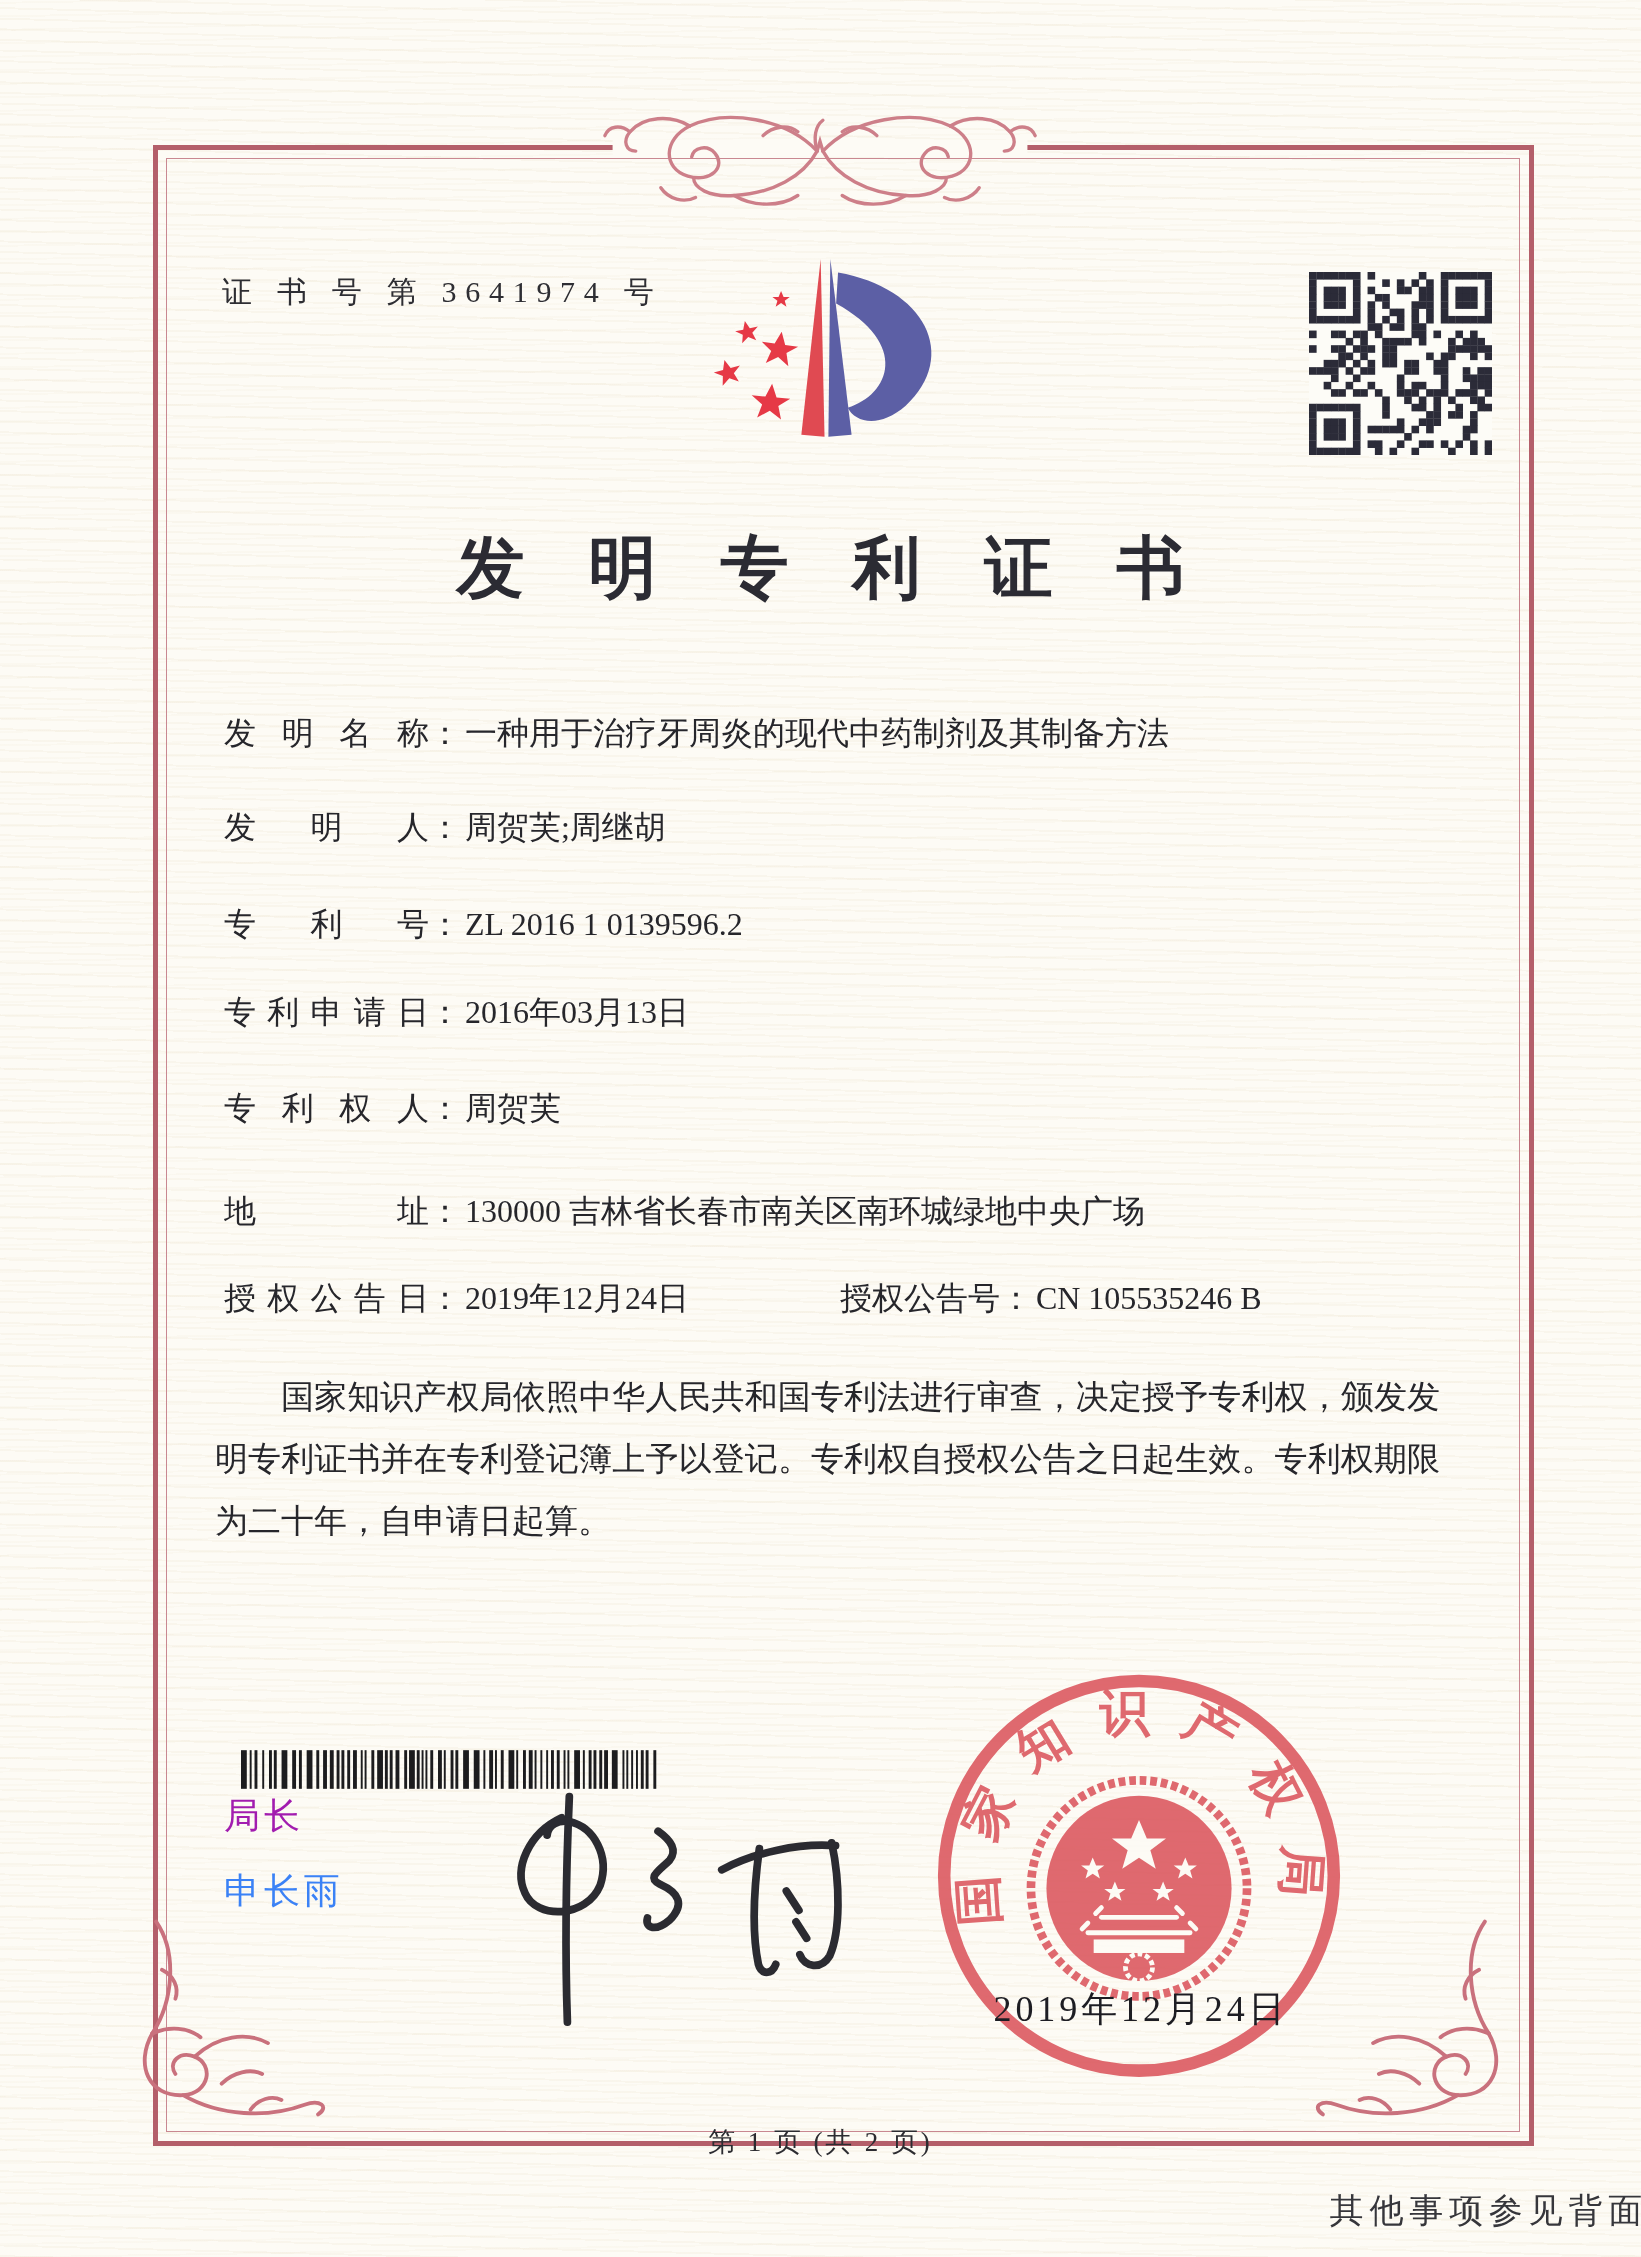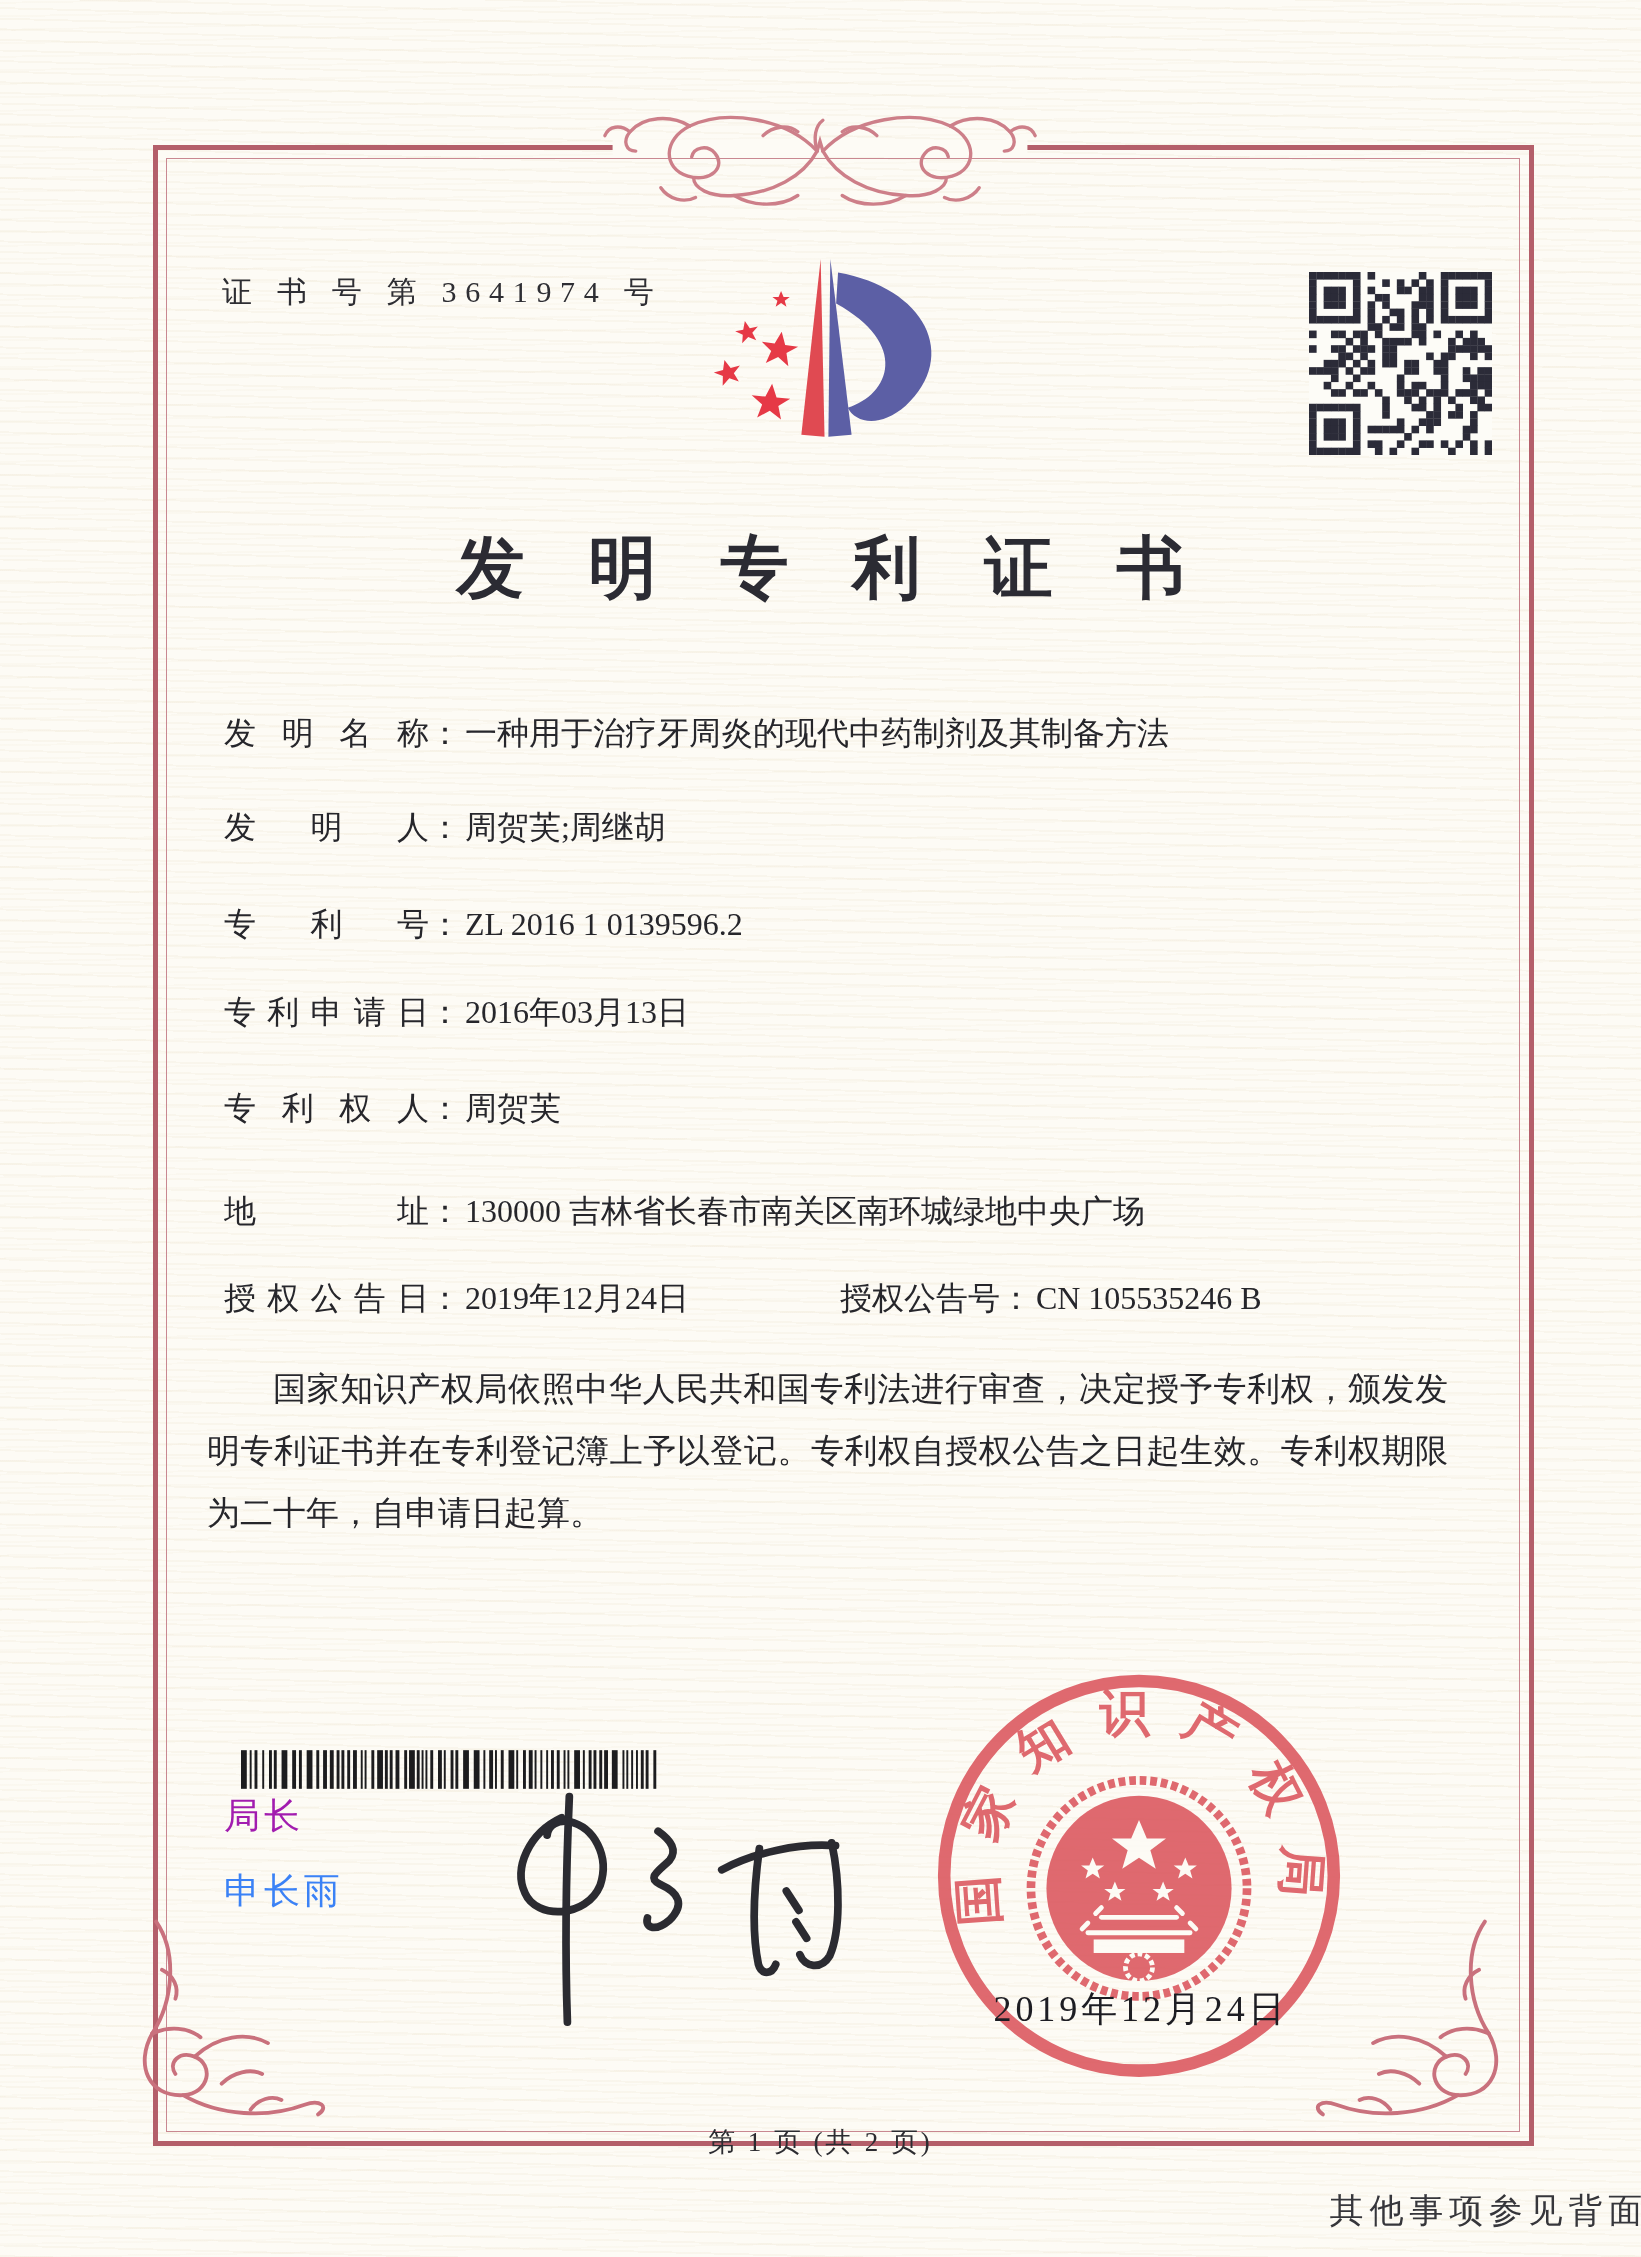--- a/index.html
+++ b/index.html
@@ -43,21 +43,21 @@
     display:inline-block;width:205px;text-align:justify;text-align-last:justify;
     vertical-align:bottom;
   }
   .field-colon{display:inline-block;}
   .field-value{display:inline-block;margin-left:3.9px;}
   .field-second{position:absolute;left:616px;top:0;}
   .body-text{
     position:absolute;left:199px;top:1350px;width:1257px;
     font-size:33px;line-height:62px;text-align:justify;color:#26262b;
   }
-  .body-text p{margin:8px;text-indent:2em;}
+  .body-text p{margin:16px;text-indent:2em;}
   .signer-title{position:absolute;left:224px;top:1792px;font-size:36px;letter-spacing:3.9px;color:#a21caf;}
   .signer-name{position:absolute;left:224px;top:1867px;font-size:36px;letter-spacing:3.9px;color:#3b82f6;}
   .seal-date{
     position:absolute;left:919px;top:1985px;width:444px;text-align:center;
     font-size:36px;letter-spacing:3.9px;color:#1d1d23;
   }
   .footer-page{
     position:absolute;left:0;top:2097px;width:1641px;text-align:center;
     font-size:27px;letter-spacing:2.9px;color:#2c2c31;margin-top:27px;
   }

